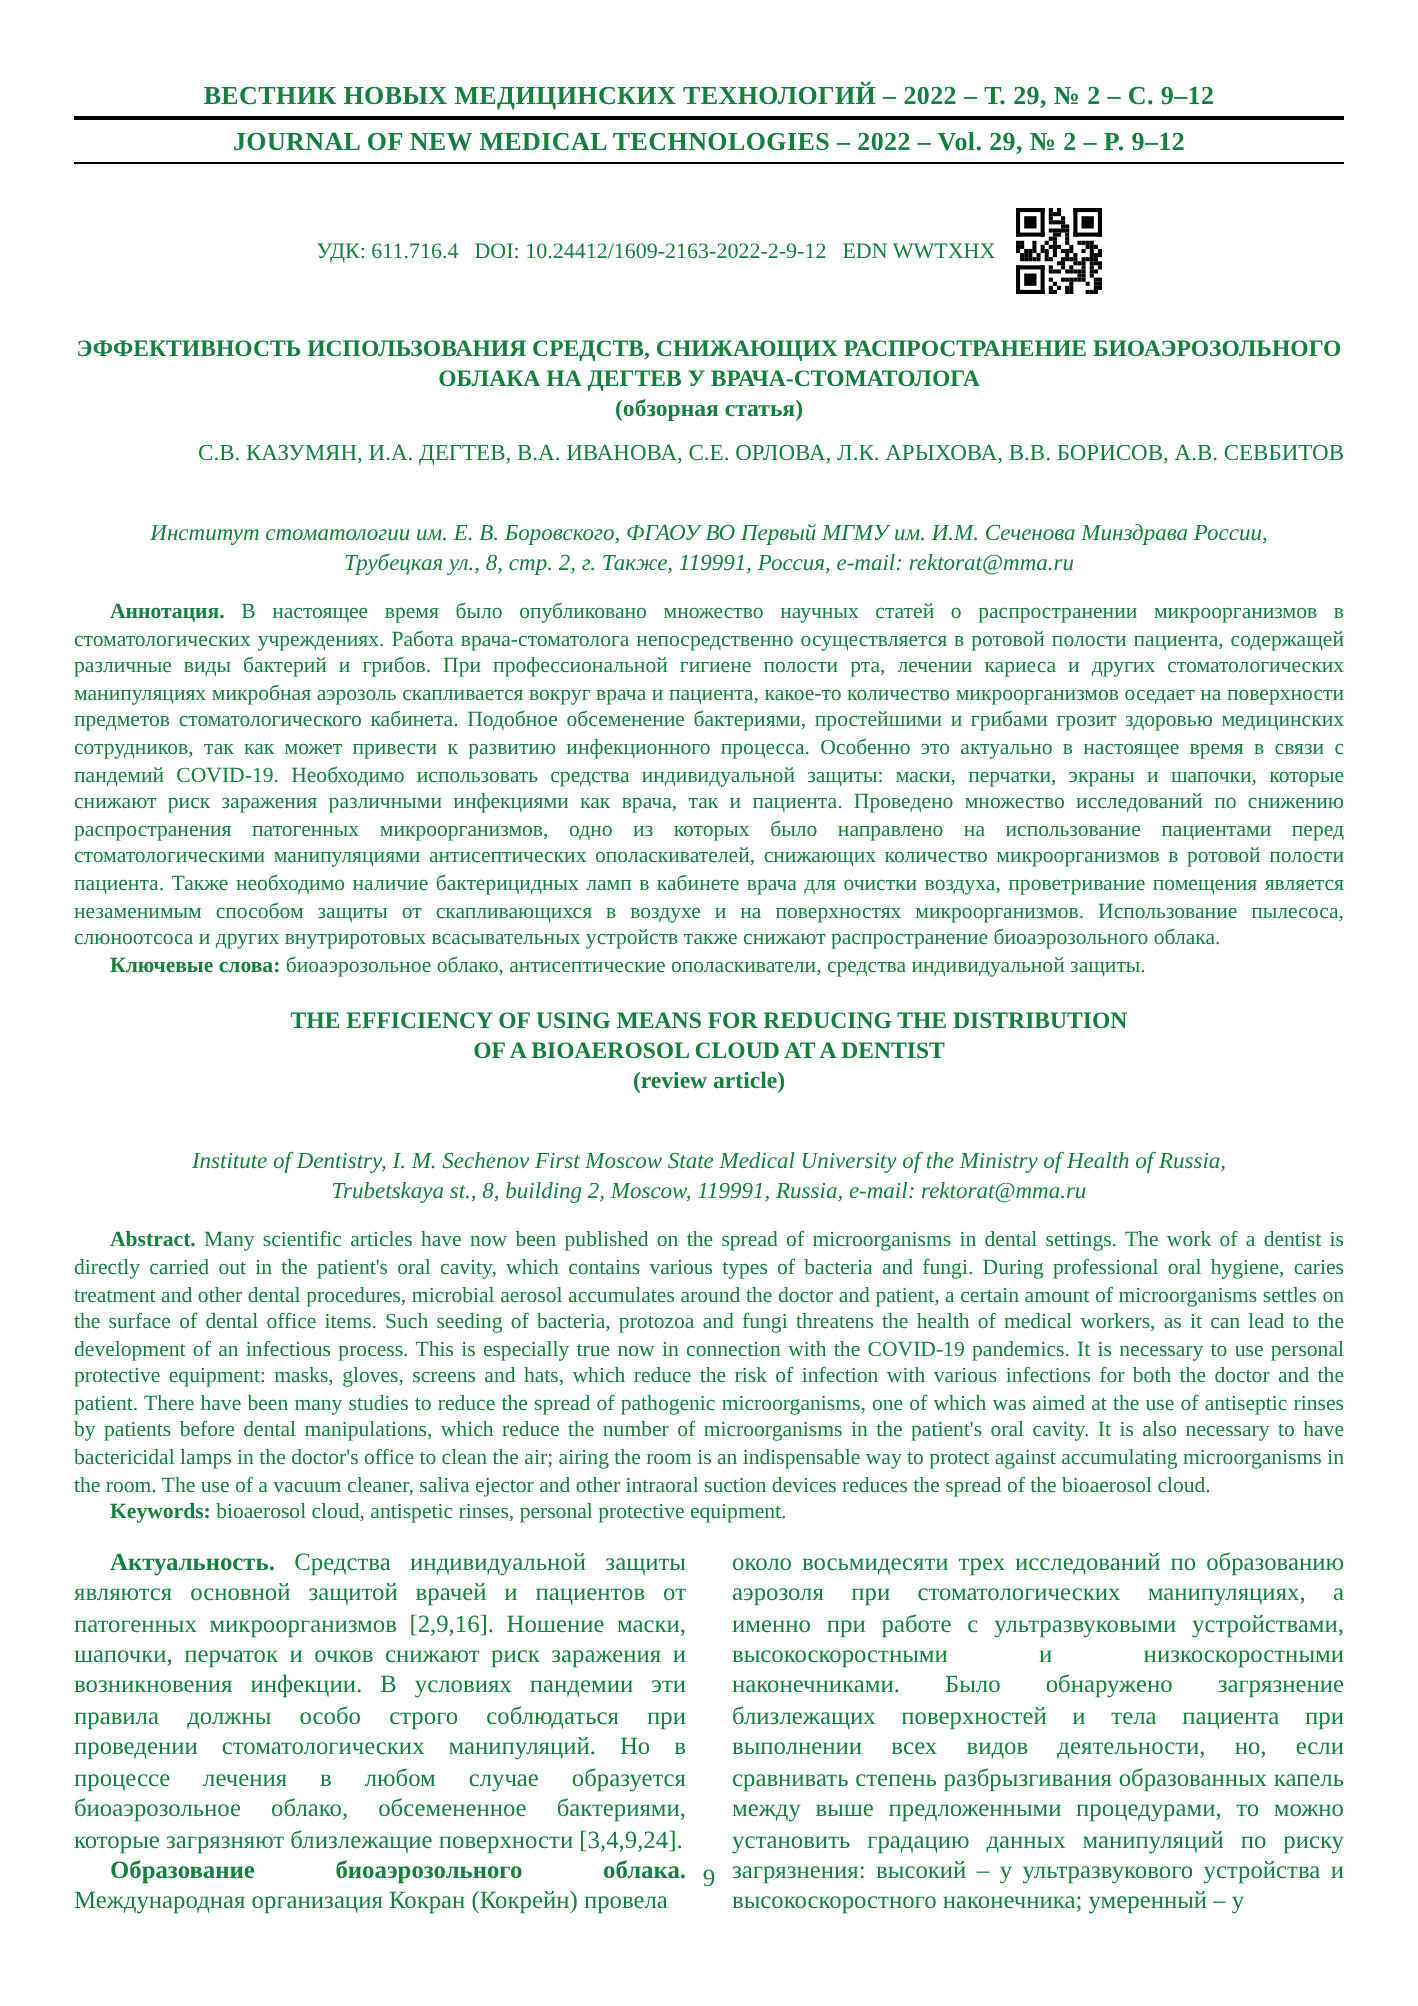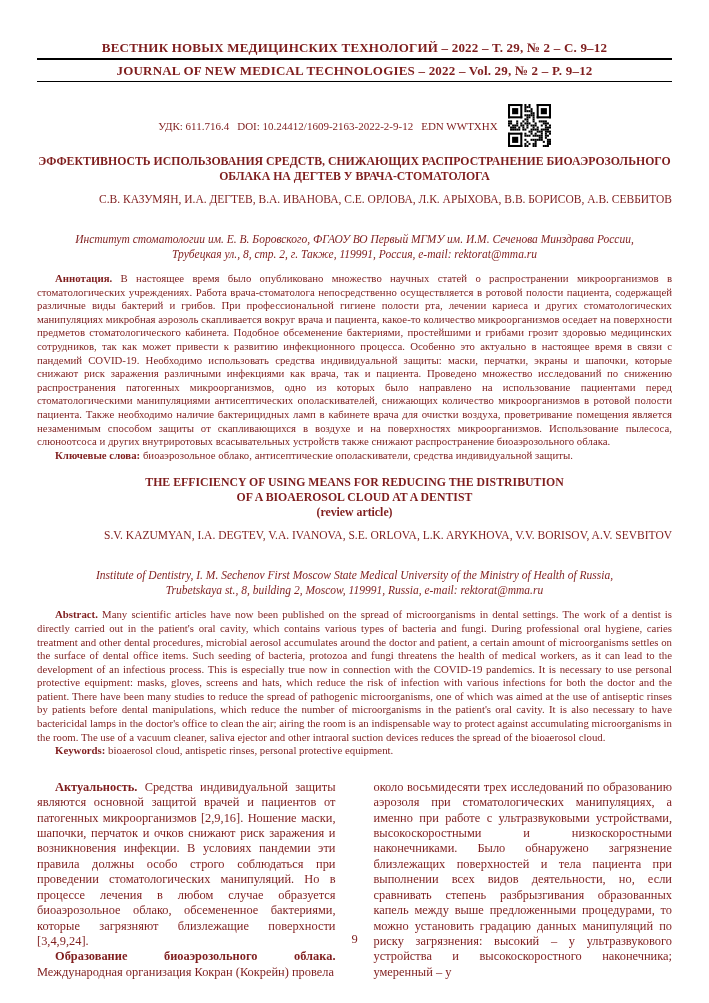--- a/index.html
+++ b/index.html
@@ -1,21 +1,21 @@
 <!DOCTYPE html>
 <html lang="ru"><head>
 <meta charset="utf-8">
 <style>
   html,body { margin:0; padding:0; background:#ffffff; }
   .page {
     position:relative;
     width:709px; height:1003px;
     margin:0 auto;
     background:#ffffff;
-    color:#7f1d1d;
+    color:#15803d;
     font-family:"Liberation Serif","DejaVu Serif",serif;
     box-sizing:border-box;
     padding:40px 37px 0 37px;
     overflow:hidden;
   }
   
   .header-line {
     text-align:center;
     font-weight:bold;
     font-size:13px;
@@ -31,34 +31,34 @@
     margin-top:22px;
     display:flex;
     justify-content:center;
     align-items:center;
     gap:8px;
     font-size:11px;
     height:43px;
   }
   .qr { width:43px; height:43px; margin-left:2px; display:block; }
   
-  .title-block { margin-top:7px; text-align:center; font-weight:bold; font-size:11.8px; line-height:15px; }
+  .title-block { margin-top:20px; text-align:center; font-weight:bold; font-size:11.8px; line-height:15px; }
   .title-block .subtitle { font-weight:bold; }
   .authors { margin-top:8px; text-align:right; font-size:11.5px; line-height:14px; }
   .affiliation { margin-top:26px; text-align:center; font-style:italic; font-size:11.5px; line-height:14.5px; }
   
   .abstract { margin-top:11px; font-size:10.8px; line-height:13.6px; text-align:justify; }
   .abstract p { margin:0; text-indent:18px; }
   .lead { font-weight:bold;font-family:Liberation Serif, serif; }
   .title-block.en-title { margin-top:13px; }
   
   .columns {
-    margin-top:22px;
+    margin-top:10px;
     display:flex;
-    gap:38px;
+    gap:23px;
     font-size:12.4px;
     line-height:15.4px;
     text-align:justify;
   }
   .col { width:307px; }
   .col p { margin:0; text-indent:18px; }
   .col p.noindent { text-indent:0; }
   
   .page-number {
     position:absolute;
@@ -236,41 +236,41 @@
         <rect x="26" y="40" width="2" height="2"></rect>
         <rect x="34" y="40" width="2" height="2"></rect>
         <rect x="36" y="40" width="2" height="2"></rect>
         <rect x="38" y="40" width="2" height="2"></rect>
       </svg>
   </div>
 
   <div class="title-block">
     <div>ЭФФЕКТИВНОСТЬ ИСПОЛЬЗОВАНИЯ СРЕДСТВ, СНИЖАЮЩИХ РАСПРОСТРАНЕНИЕ БИОАЭРОЗОЛЬНОГО</div>
     <div>ОБЛАКА НА ДЕГТЕВ У ВРАЧА-СТОМАТОЛОГА</div>
+    <div class="subtitle">(обзорная статья)</div>
   </div>
 
   <div class="authors">С.В. КАЗУМЯН, И.А. ДЕГТЕВ, В.А. ИВАНОВА, С.Е. ОРЛОВА, Л.К. АРЫХОВА, В.В. БОРИСОВ, А.В. СЕВБИТОВ</div>
 
   <div class="affiliation">
     <div>Институт стоматологии им. Е. В. Боровского, ФГАОУ ВО Первый МГМУ им. И.М. Сеченова Минздрава России,</div>
     <div>Трубецкая ул., 8, стр. 2, г. Также, 119991, Россия, e-mail: rektorat@mma.ru</div>
   </div>
 
   <div class="abstract">
     <p><span class="lead">Аннотация.</span> <span>В настоящее время было опубликовано множество научных статей о распространении микроорганизмов в стоматологических учреждениях. Работа врача-стоматолога непосредственно осуществляется в ротовой полости пациента, содержащей различные виды бактерий и грибов. При профессиональной гигиене полости рта, лечении кариеса и других стоматологических манипуляциях микробная аэрозоль скапливается вокруг врача и пациента, какое-то количество микроорганизмов оседает на поверхности предметов стоматологического кабинета. Подобное обсеменение бактериями, простейшими и грибами грозит здоровью медицинских сотрудников, так как может привести к развитию инфекционного процесса. Особенно это актуально в настоящее время в связи с пандемий COVID-19. Необходимо использовать средства индивидуальной защиты: маски, перчатки, экраны и шапочки, которые снижают риск заражения различными инфекциями как врача, так и пациента. Проведено множество исследований по снижению распространения патогенных микроорганизмов, одно из которых было направлено на использование пациентами перед стоматологическими манипуляциями антисептических ополаскивателей, снижающих количество микроорганизмов в ротовой полости пациента. Также необходимо наличие бактерицидных ламп в кабинете врача для очистки воздуха, проветривание помещения является незаменимым способом защиты от скапливающихся в воздухе и на поверхностях микроорганизмов. Использование пылесоса, слюноотсоса и других внутриротовых всасывательных устройств также снижают распространение биоаэрозольного облака.</span></p>
     <p><span class="lead">Ключевые слова:</span> <span>биоаэрозольное облако, антисептические ополаскиватели, средства индивидуальной защиты.</span></p>
   </div>
 
   <div class="title-block en-title">
     <div>THE EFFICIENCY OF USING MEANS FOR REDUCING THE DISTRIBUTION</div>
     <div>OF A BIOAEROSOL CLOUD AT A DENTIST</div>
     <div class="subtitle">(review article)</div>
   </div>
 
-  <div class="authors">S.V. KAZUMYAN, I.A. DEGTEV, V.A. IVANOVA, S.E. ORLOVA, L.K. ARYKHOVA, V.V. BORISOV, A.V. SEVBITOV</div>
 
   <div class="affiliation">
     <div>Institute of Dentistry, I. M. Sechenov First Moscow State Medical University of the Ministry of Health of Russia,</div>
     <div>Trubetskaya st., 8, building 2, Moscow, 119991, Russia, e-mail: rektorat@mma.ru</div>
   </div>
 
   <div class="abstract" lang="en">
     <p><span class="lead">Abstract.</span> <span>Many scientific articles have now been published on the spread of microorganisms in dental settings. The work of a dentist is directly carried out in the patient's oral cavity, which contains various types of bacteria and fungi. During professional oral hygiene, caries treatment and other dental procedures, microbial aerosol accumulates around the doctor and patient, a certain amount of microorganisms settles on the surface of dental office items. Such seeding of bacteria, protozoa and fungi threatens the health of medical workers, as it can lead to the development of an infectious process. This is especially true now in connection with the COVID-19 pandemics. It is necessary to use personal protective equipment: masks, gloves, screens and hats, which reduce the risk of infection with various infections for both the doctor and the patient. There have been many studies to reduce the spread of pathogenic microorganisms, one of which was aimed at the use of antiseptic rinses by patients before dental manipulations, which reduce the number of microorganisms in the patient's oral cavity. It is also necessary to have bactericidal lamps in the doctor's office to clean the air; airing the room is an indispensable way to protect against accumulating microorganisms in the room. The use of a vacuum cleaner, saliva ejector and other intraoral suction devices reduces the spread of the bioaerosol cloud.</span></p>
     <p><span class="lead">Keywords:</span> <span>bioaerosol cloud, antispetic rinses, personal protective equipment.</span></p>
   </div>

